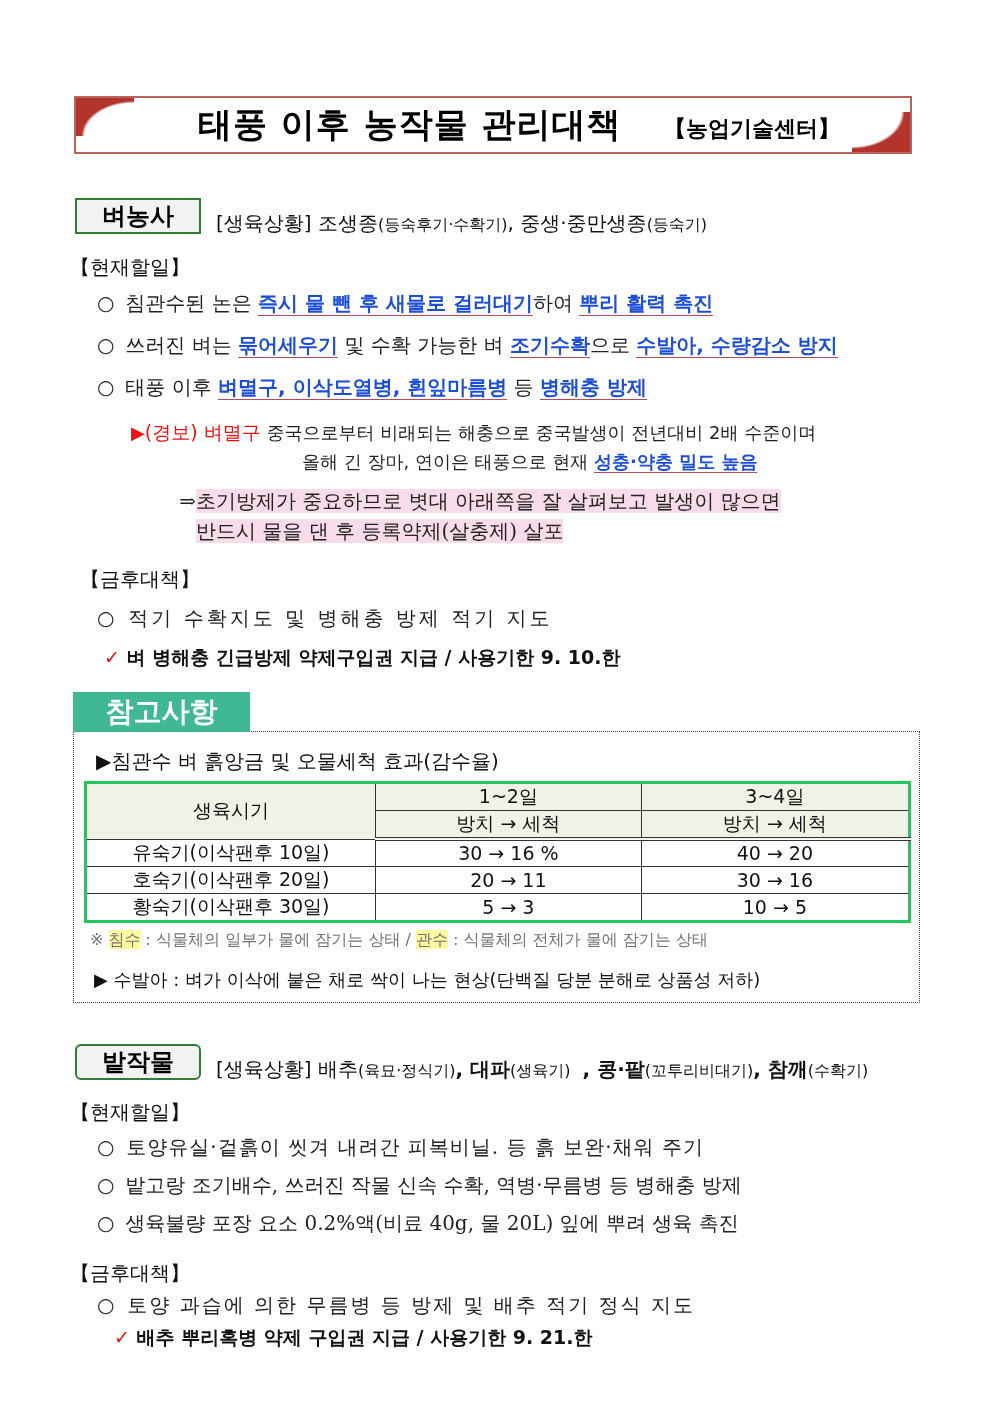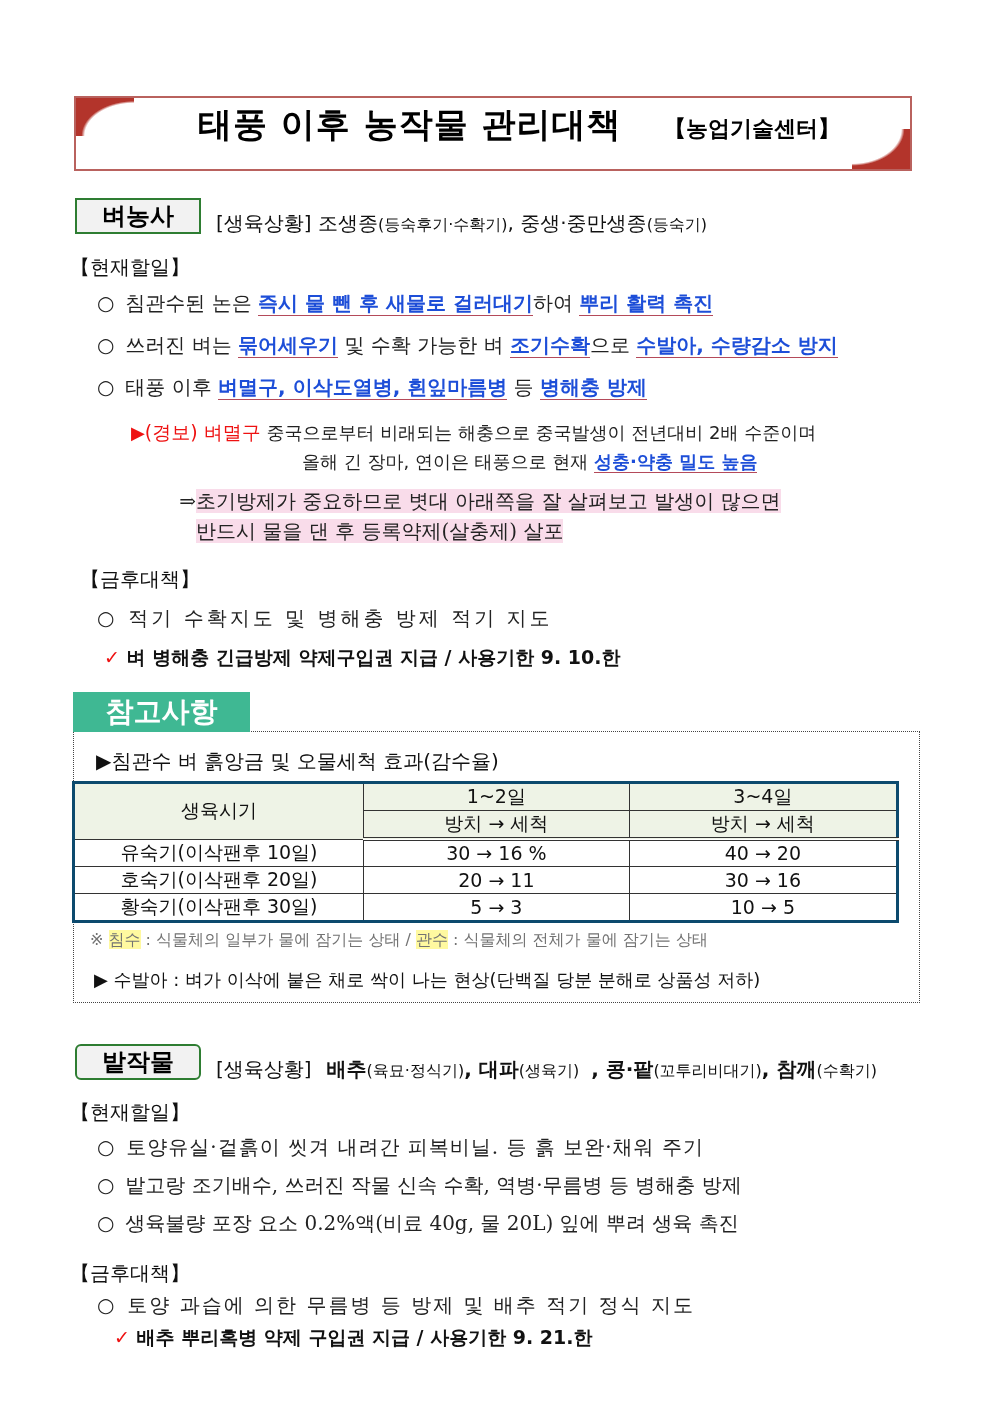--- a/index.html
+++ b/index.html
@@ -2,21 +2,21 @@
 <html><head>
 <meta charset="utf-8">
 <style>
   * { box-sizing: border-box; margin: 0; padding: 0; }
   html, body { width: 992px; height: 1403px; background: #ffffff; }
   body { position: relative; font-family: "DejaVu Sans", "Liberation Sans", sans-serif; color: #111; overflow: hidden; }
   .abs { position: absolute; white-space: nowrap; }
 
   
   .title-box {
-    position: absolute; left: 74px; top: 96px; width: 838px; height: 75px;
+    position: absolute; left: 74px; top: 96px; width: 838px; height: 58px;
     border: 2px solid #b9625e; background: #fff; overflow: hidden; text-align: right;
   }
   .title-box .corner-tl {
     position: absolute; left: -2px; top: -2px; width: 60px; height: 40px;
     background: radial-gradient(ellipse at 100% 100%, #fff 0 58%, #b3342b 62%);
   }
   .title-box .corner-br {
     position: absolute; right: -2px; bottom: -2px; width: 60px; height: 42px;
     background: radial-gradient(ellipse at 0% 0%, #fff 0 58%, #b3342b 62%);
   }
@@ -47,22 +47,22 @@
 
   .ref-tag {
     position: absolute; left: 73px; top: 692px; width: 177px; height: 40px;
     background: #3fb893; color: #fff; font-size: 28px; font-weight: bold; text-align: center; line-height: 40px;
   }
   .ref-box {
     position: absolute; left: 73px; top: 731px; width: 847px; height: 272px;
     border: 1.5px dotted #444;
   }
   table.ref {
-    position: absolute; left: 72px; top: 781px; width: 827px; border-collapse: collapse;
-    font-size: 19px; color: #111; border: 3px solid #0c4a6e;
+    position: absolute; left: 84px; top: 781px; width: 827px; border-collapse: collapse;
+    font-size: 19px; color: #111; border: 3px solid #22c55e;
   }
   table.ref td, table.ref th { border: 1px solid #333; text-align: center; font-weight: normal; height: 27px; padding: 0; }
   table.ref thead th { background: #eef3e6; }
   table.ref thead tr.r2 th { border-bottom: 4px double #333; }
   .hl { background: #fff9a0; }
 </style>
 </head>
 <body>
 
 <div class="title-box">
@@ -151,21 +151,21 @@
   </tbody>
 </table>
 
 <div class="abs" style="left:90px;top:930px;font-size:16px;color:#737373;">
   <span>※ </span><span class="hl">침수</span><span> : 식물체의 일부가 물에 잠기는 상태 / </span><span class="hl">관수</span><span> : 식물체의 전체가 물에 잠기는 상태</span>
 </div>
 <div class="abs" style="left:94px;top:968px;font-size:18px;color:#111;">▶ 수발아 : 벼가 이삭에 붙은 채로 싹이 나는 현상(단백질 당분 분해로 상품성 저하)</div>
 
 <div class="section-tag" style="left:75px;top:1044px;width:126px;border-radius:6px;">밭작물</div>
 <div class="abs status-line" style="left:216px;top:1056px;">
-  <span>[생육상황]</span><span style="font-weight:bold;margin-left:8px;"> 배추</span><span class="small">(육묘·정식기)</span><span style="font-weight:bold;">, 대파</span><span class="small">(생육기)</span><span style="font-weight:bold;margin-left:12px;">, 콩·팥</span><span class="small">(꼬투리비대기)</span><span style="font-weight:bold;">, 참깨</span><span class="small">(수확기)</span>
+  <span>[생육상황]</span><span style="font-weight:normal;"> 배추</span><span class="small">(육묘·정식기)</span><span style="font-weight:bold;">, 대파</span><span class="small">(생육기)</span><span style="font-weight:bold;margin-left:12px;">, 콩·팥</span><span class="small">(꼬투리비대기)</span><span style="font-weight:bold;">, 참깨</span><span class="small">(수확기)</span>
 </div>
 <div class="abs heading" style="left:70px;top:1099px;">【현재할일】</div>
 
 <div class="abs bullet-line" style="left:97px;top:1134px;letter-spacing:1px;">
   <span class="bul">○</span>
   <span>토양유실·겉흙이 씻겨 내려간 피복비닐. 등 흙 보완·채워 주기</span>
 </div>
 <div class="abs bullet-line" style="left:97px;top:1172px;">
   <span class="bul">○</span>
   <span>밭고랑 조기배수, 쓰러진 작물 신속 수확, 역병·무름병 등 병해충 방제</span>

